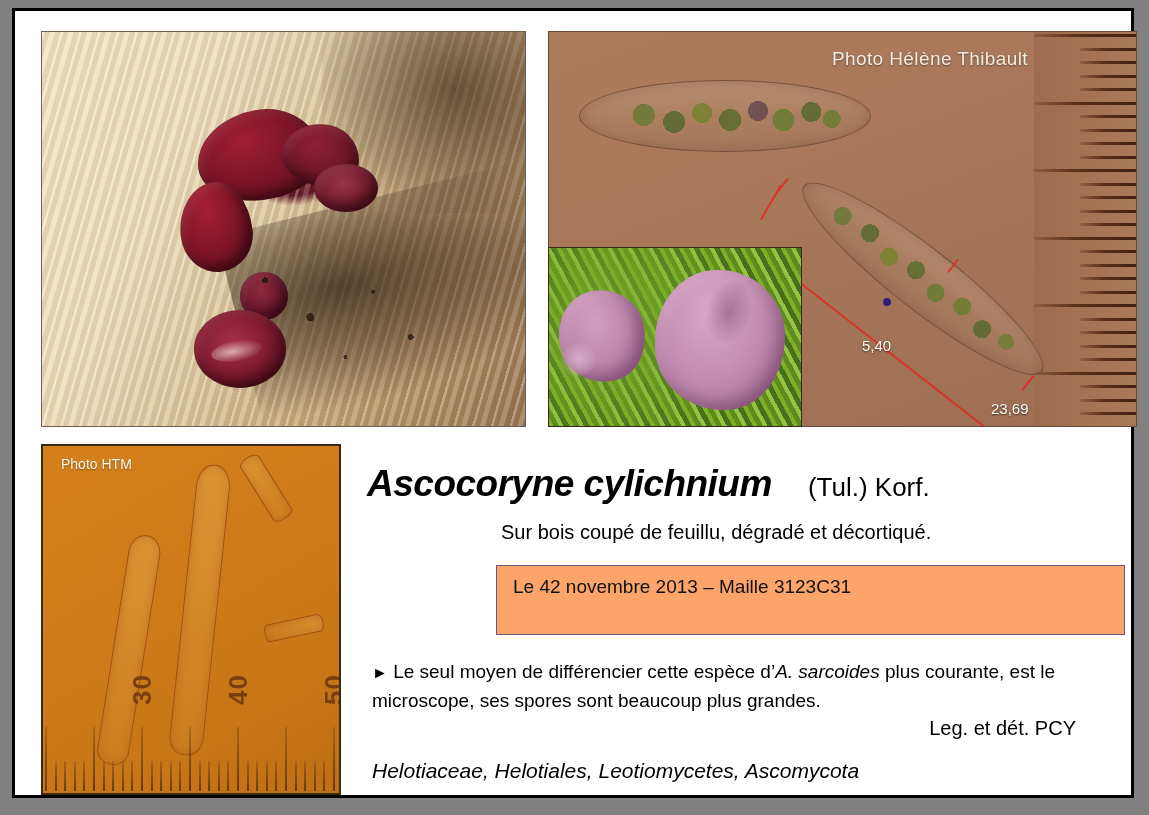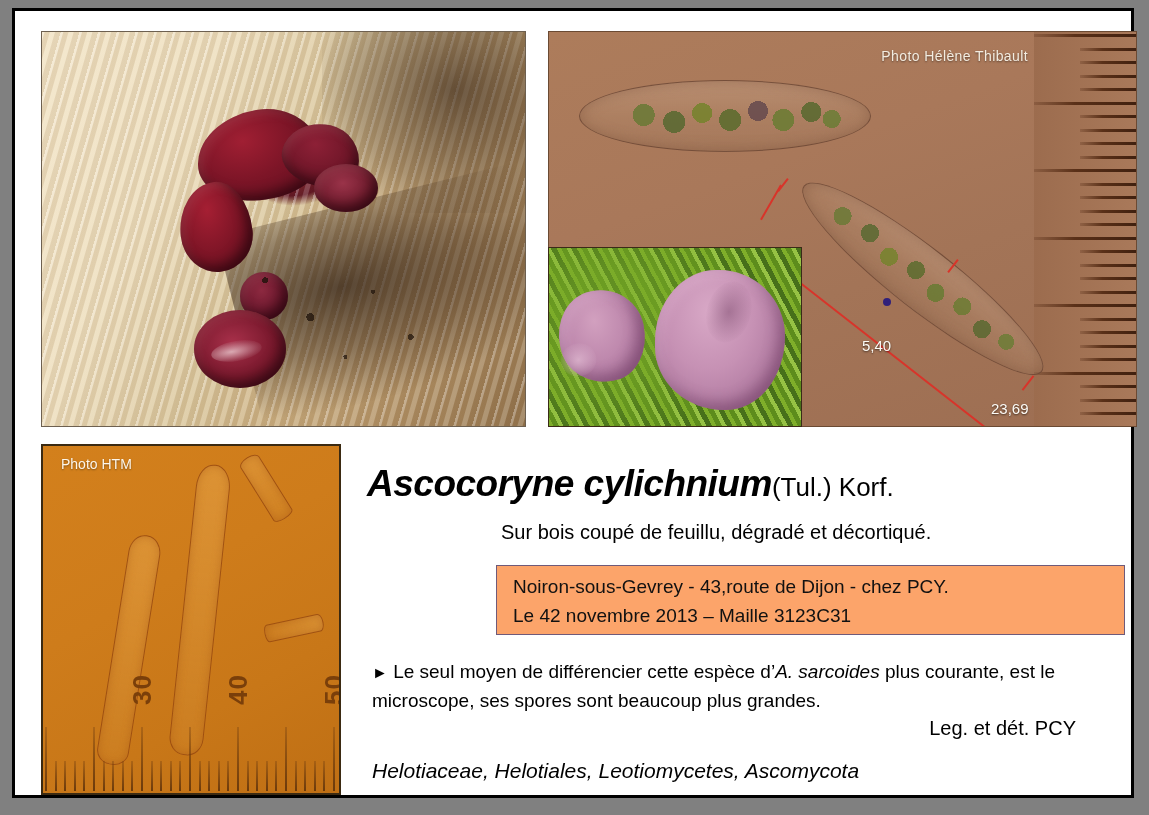--- a/index.html
+++ b/index.html
@@ -97,21 +97,21 @@
   }
 
   
   #photo-ascus {
     left: 533px; top: 20px; width: 589px; height: 396px;
     border: 1px solid #6b4a33;
     background: linear-gradient(160deg, #ad7c5b 0%, #a9785a 35%, #a37457 60%, #9d6e52 100%);
   }
   #ascus-credit {
     position: absolute; right: 108px; top: 16px;
-    color: #f3ece0; font-size: 14px; letter-spacing: .4px;
+    color: #f3ece0; font-size: 19px; letter-spacing: .4px;
     text-shadow: 0 1px 2px rgba(0,0,0,.45);
   }
   .ascus-body {
     position: absolute;
     border-radius: 50%;
     background: linear-gradient(180deg, rgba(197,160,133,.55) 0%, rgba(178,139,110,.35) 50%, rgba(160,120,92,.5) 100%);
     border: 1px solid rgba(108,70,52,.85);
     box-shadow: inset 0 0 14px rgba(120,80,58,.45);
   }
   #ascus-1 { left: 30px; top: 48px; width: 290px; height: 70px; }
@@ -240,20 +240,21 @@
 
   
   #species-title {
     position: absolute; left: 352px; top: 452px;
     font-size: 37px; font-weight: 700; font-style: italic; color: #000;
     letter-spacing: -0.5px; white-space: nowrap;
   }
   #species-authority {
     font-size: 26px; font-weight: 400; font-style: normal;
     letter-spacing: 0;
+    margin-left: 36px;
   }
   #habitat-line {
     position: absolute; left: 486px; top: 510px;
     font-size: 20px; color: #000;
   }
   #locality-box {
     position: absolute; left: 481px; top: 554px; width: 629px; height: 70px;
     background: #fca46a; border: 1px solid #6f5a7a; box-sizing: border-box;
     padding: 7px 0 0 16px;
   }
@@ -395,21 +396,20 @@
         <div class="scale-num" style="left: 276px; top: 228px;">50</div>
       </div>
 
     <div id="species-title">
       <span>Ascocoryne cylichnium</span><span id="species-authority">(Tul.) Korf.</span>
     </div>
 
     <div id="habitat-line">Sur bois coupé de feuillu, dégradé et décortiqué.</div>
 
     <div id="locality-box">
-      <div>Noiron-sous-Gevrey - 43,route de Dijon - chez PCY.</div>
       <div>Le 42 novembre 2013 – Maille 3123C31</div>
     </div>
 
     <div id="note-para">
       <span class="tri">►</span>
       <span>Le seul moyen de différencier cette espèce d’</span><span class="sci">A. sarcoides</span>
       <span>plus courante, est le microscope, ses spores sont beaucoup plus grandes.</span>
     </div>
 
     <div id="legit-line">Leg. et dét. PCY</div>

